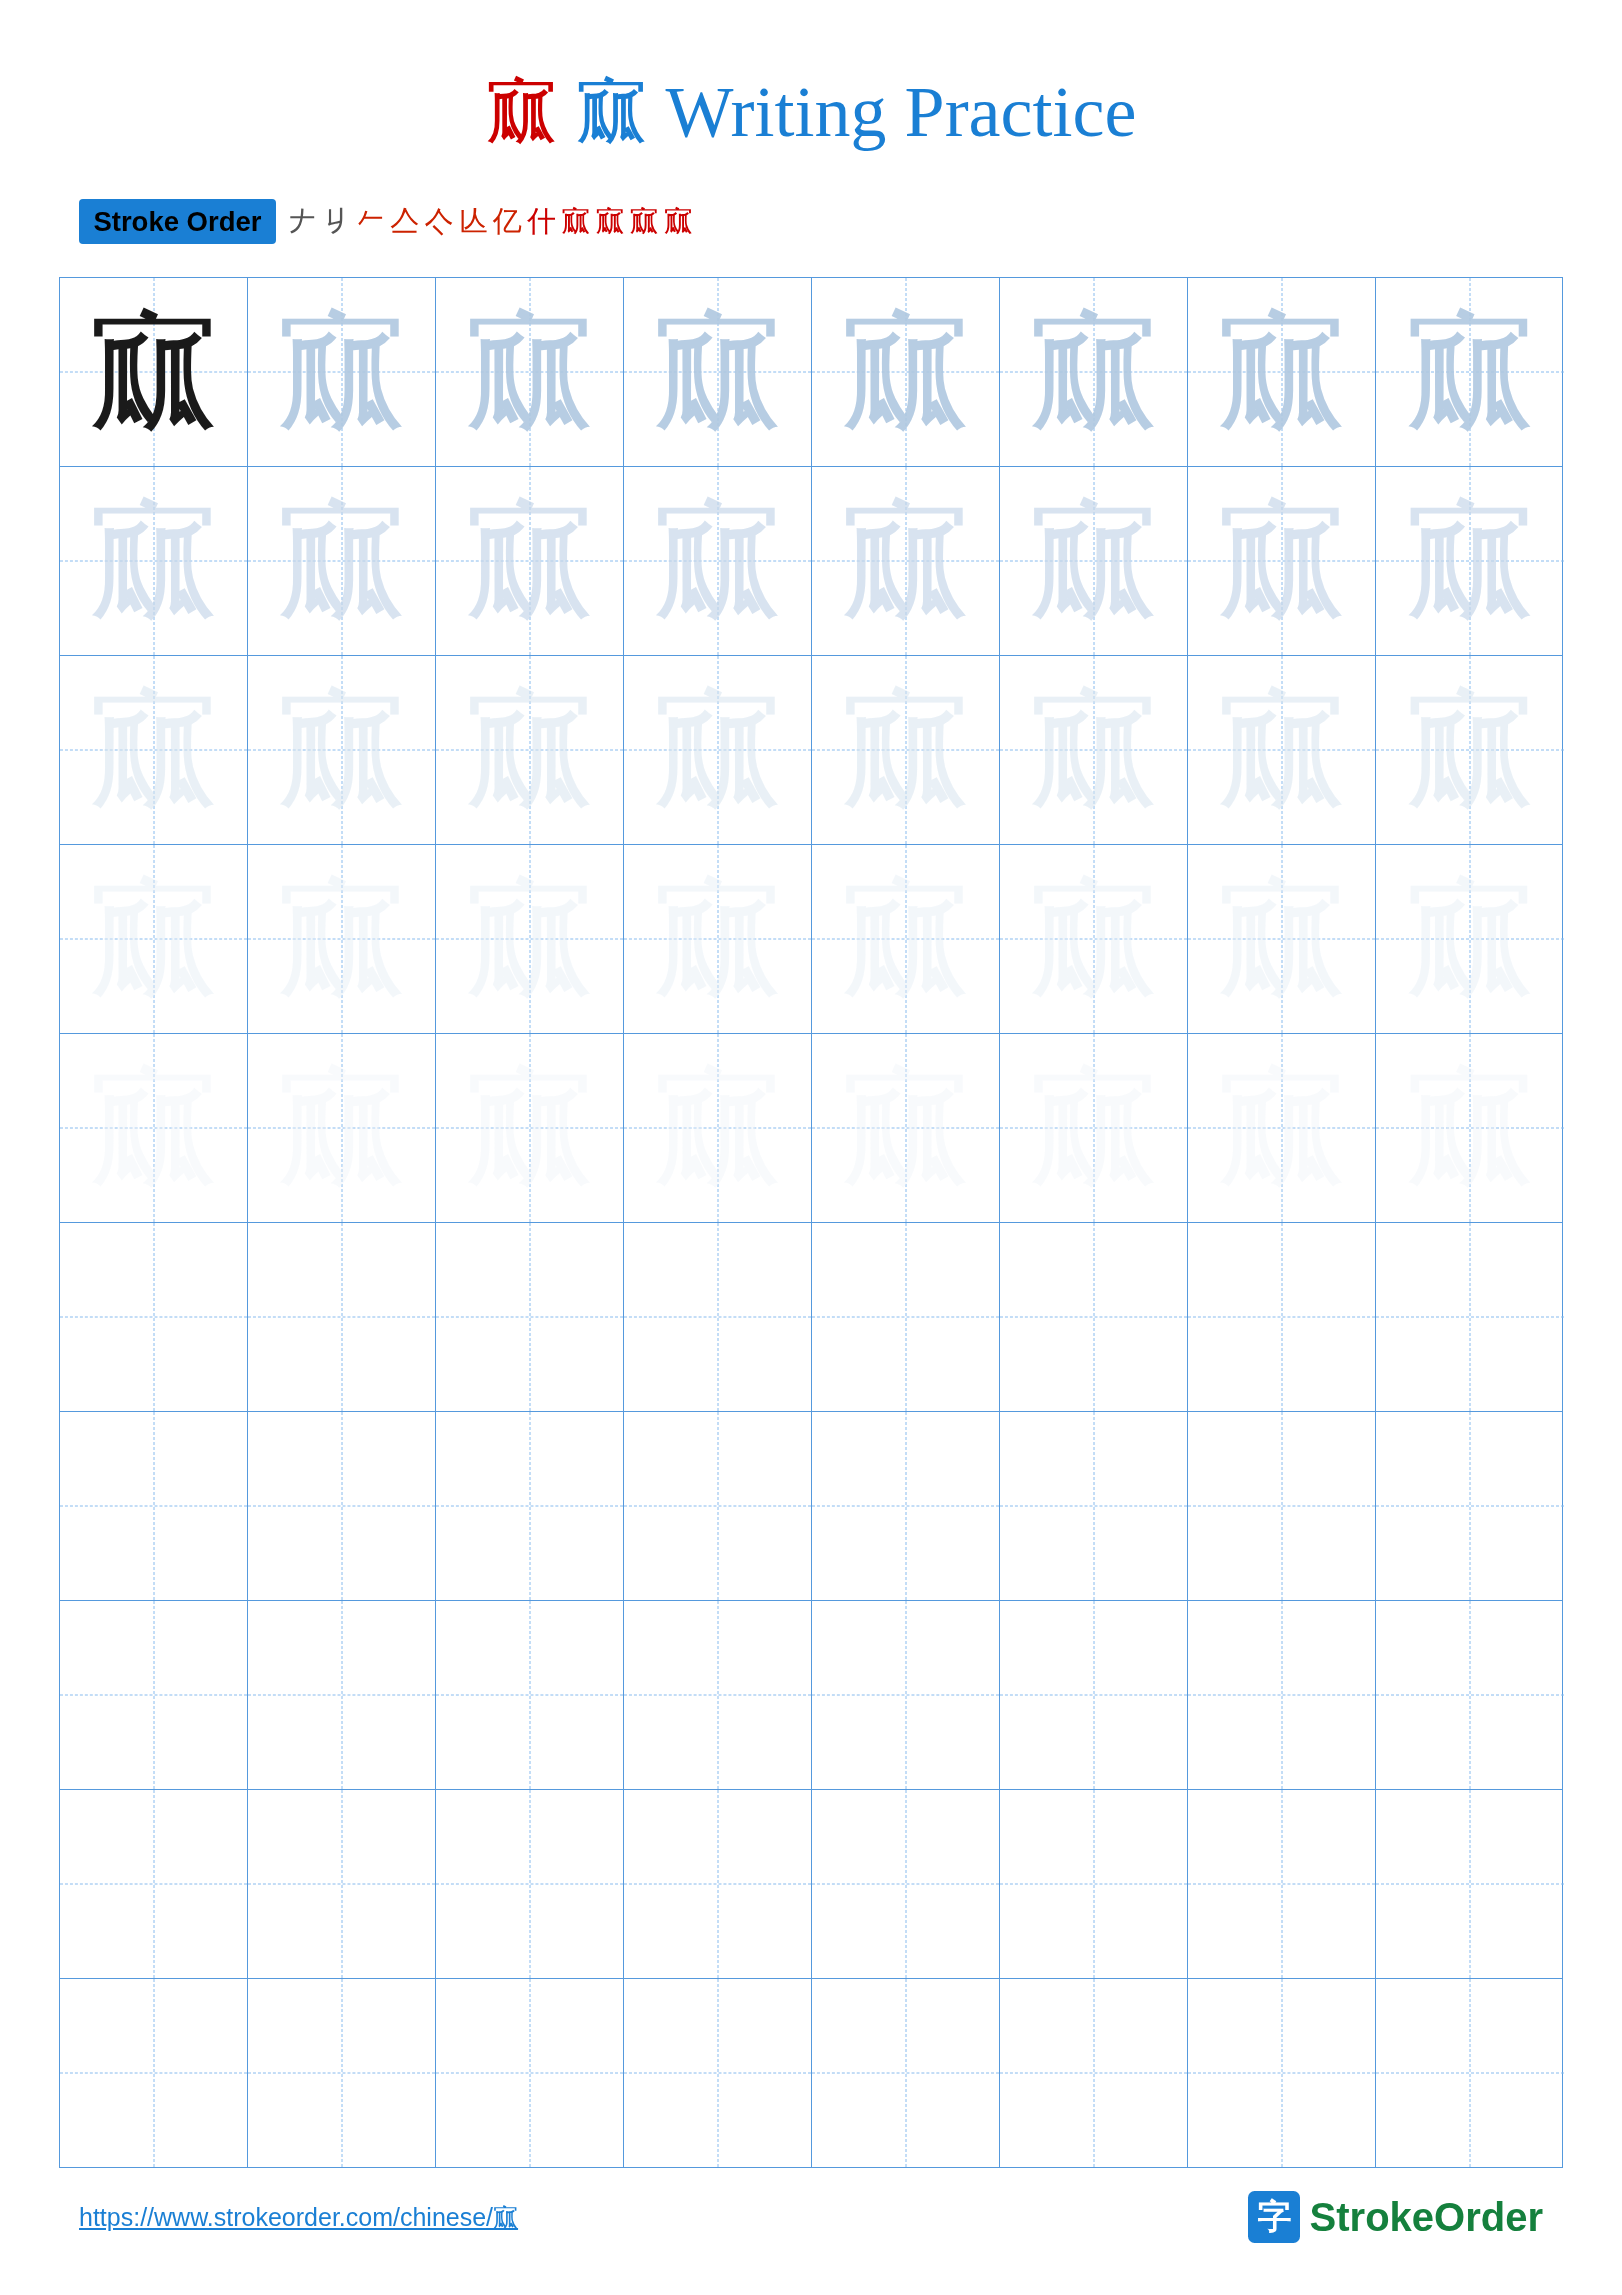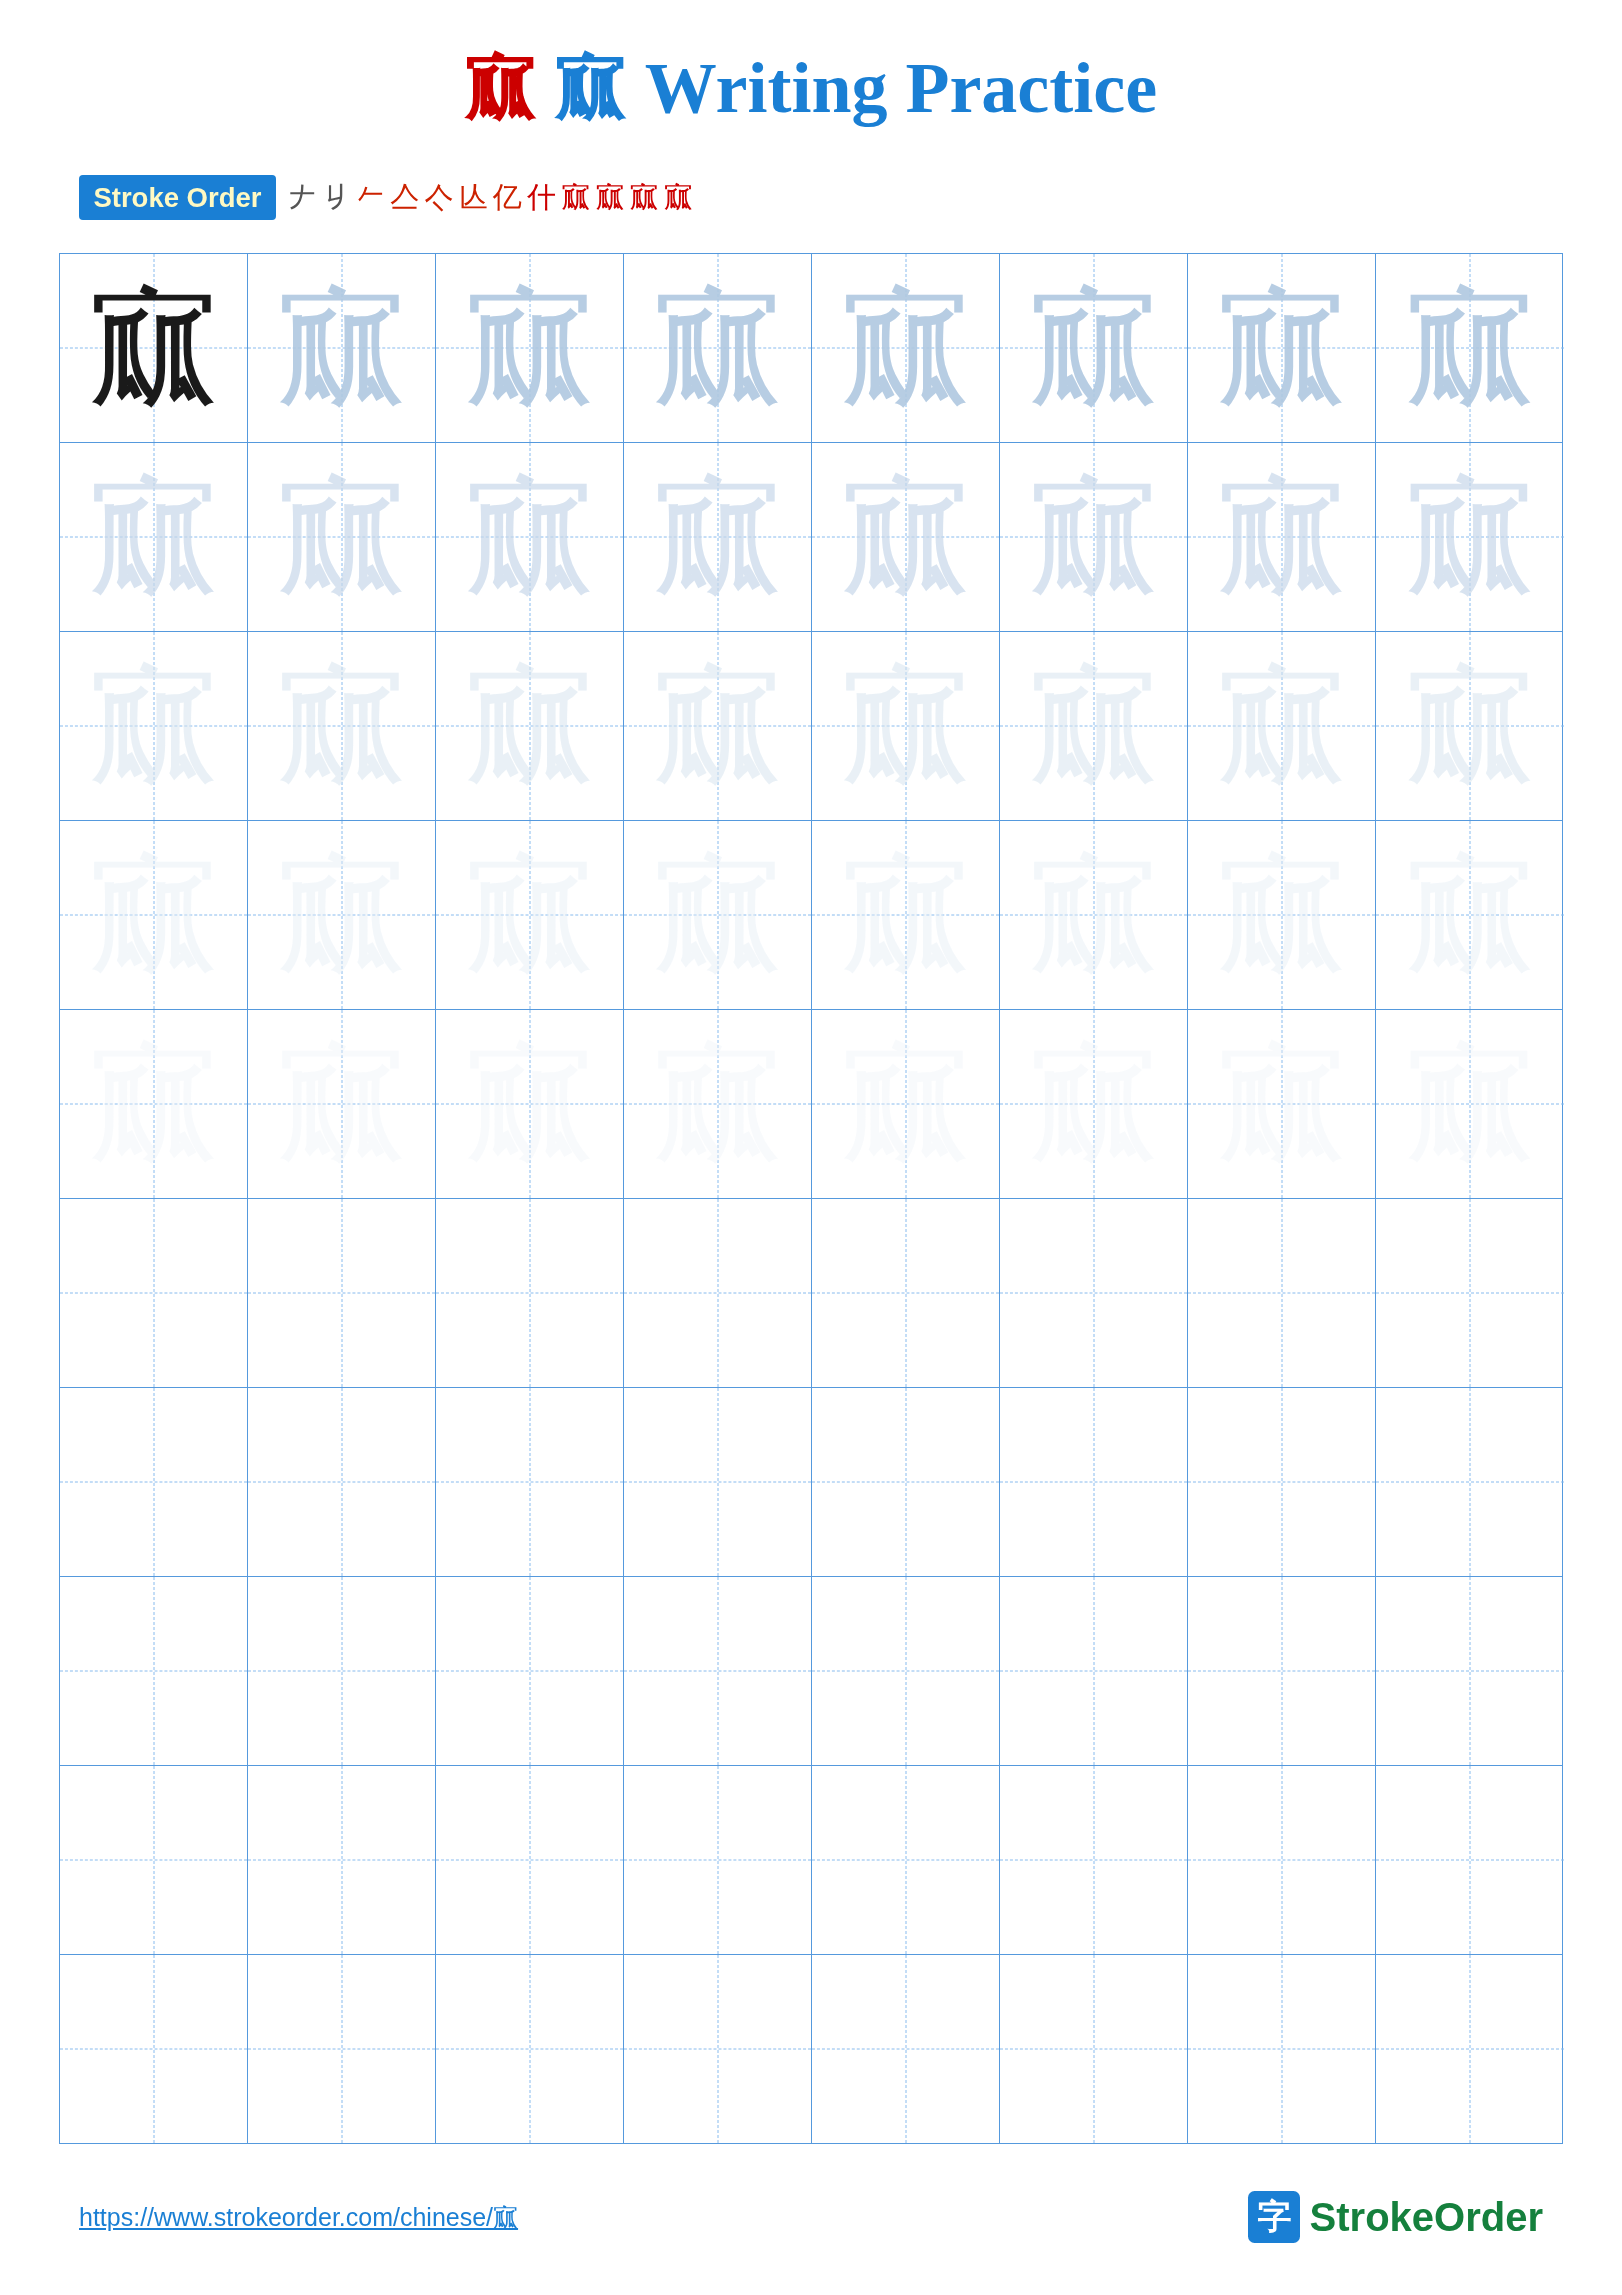--- a/index.html
+++ b/index.html
@@ -8,38 +8,38 @@
       width: 1622px;
       height: 2295px;
       background: #ffffff;
       font-family: serif;
       position: relative;
       overflow: hidden;
     }
 
     .page-title {
       text-align: center;
-      padding-top: 40px;
+      padding-top: 64px;
       padding-bottom: 39px;
       font-size: 72px;
-      font-weight: bold;
+      font-weight: normal;
       color: #1a7fd4;
     }
 
     .stroke-order-section {
       display: flex;
       align-items: center;
       padding-left: 79px;
       margin-bottom: 33px;
       gap: 11.8px;
     }
 
     .stroke-order-badge {
       background: #1a7fd4;
-      color: #fef9c3;
+      color: #000000;
       font-size: 27.5px;
       font-weight: bold;
       padding: 6.5px 14.4px;
       border-radius: 3.9px;
       white-space: nowrap;
       font-family: Arial, sans-serif;
     }
 
     .stroke-sequence {
       display: flex;

